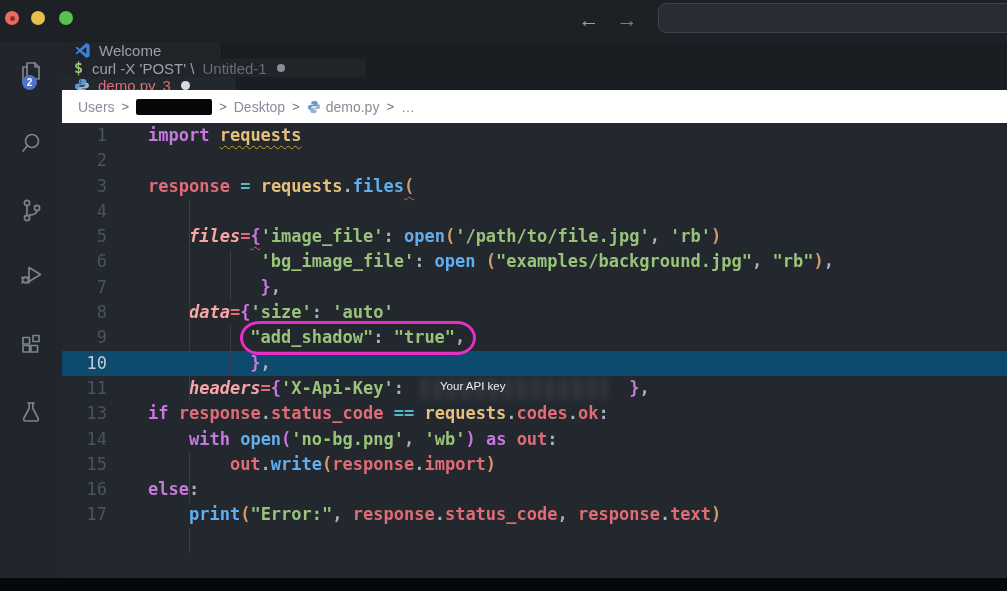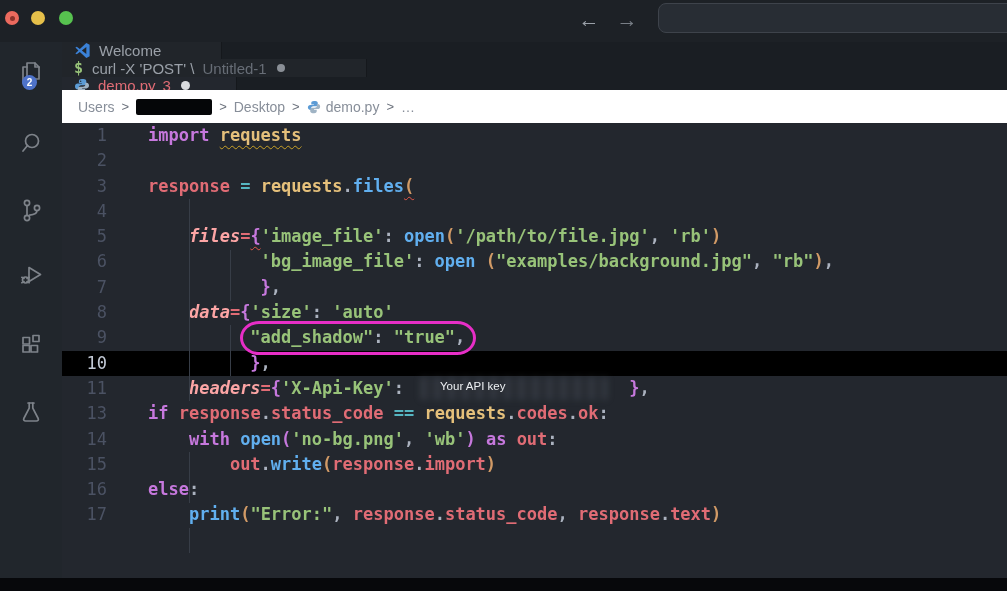--- a/index.html
+++ b/index.html
@@ -48,21 +48,21 @@
   
   .breadcrumb { position:absolute; left:0; top:48px; width:945px; height:33px; background:#ffffff;
                 display:flex; align-items:center; padding-left:16px; font-size:14px; color:#878e99; }
   .bc-sep { color:#6b717c; margin:0 7px; font-size:13px; }
   .bc-redacted { width:76px; height:16px; background:#050608; border-radius:2px; display:inline-block; }
   .bc-pyicon { display:inline-flex; margin-right:5px; }
 
   
   .editor { position:absolute; left:0; top:81px; width:945px; height:455px; background:#23272e; overflow:hidden; }
   .line { display:flex; height:25.3px; line-height:25.3px; font-family:"DejaVu Sans Mono",monospace; font-size:17px; }
-  .line.current { background:#000000; }
+  .line.current { background:#0c4a6e; }
   .ln { width:45px; text-align:right; color:#4b5263; flex:none; }
   .line.current .ln { color:#c3cad6; }
   .lc { white-space:pre; margin-left:41px;font-weight:bold; }
 
   .tk-modw { text-decoration:underline wavy #c9a227; text-decoration-thickness:1px; text-underline-offset:4px; }
   .tk-b1e, .tk-b2e { text-decoration:underline wavy #e45649; text-decoration-thickness:1px; text-underline-offset:4px; }
   .tk-strlink { text-decoration:underline; text-decoration-thickness:1px; text-underline-offset:4px; }
   .tk-vri, .tk-opr-i { font-style:italic; }
 
   .guide { position:absolute; width:1px; background:#373d47; z-index:1; }

